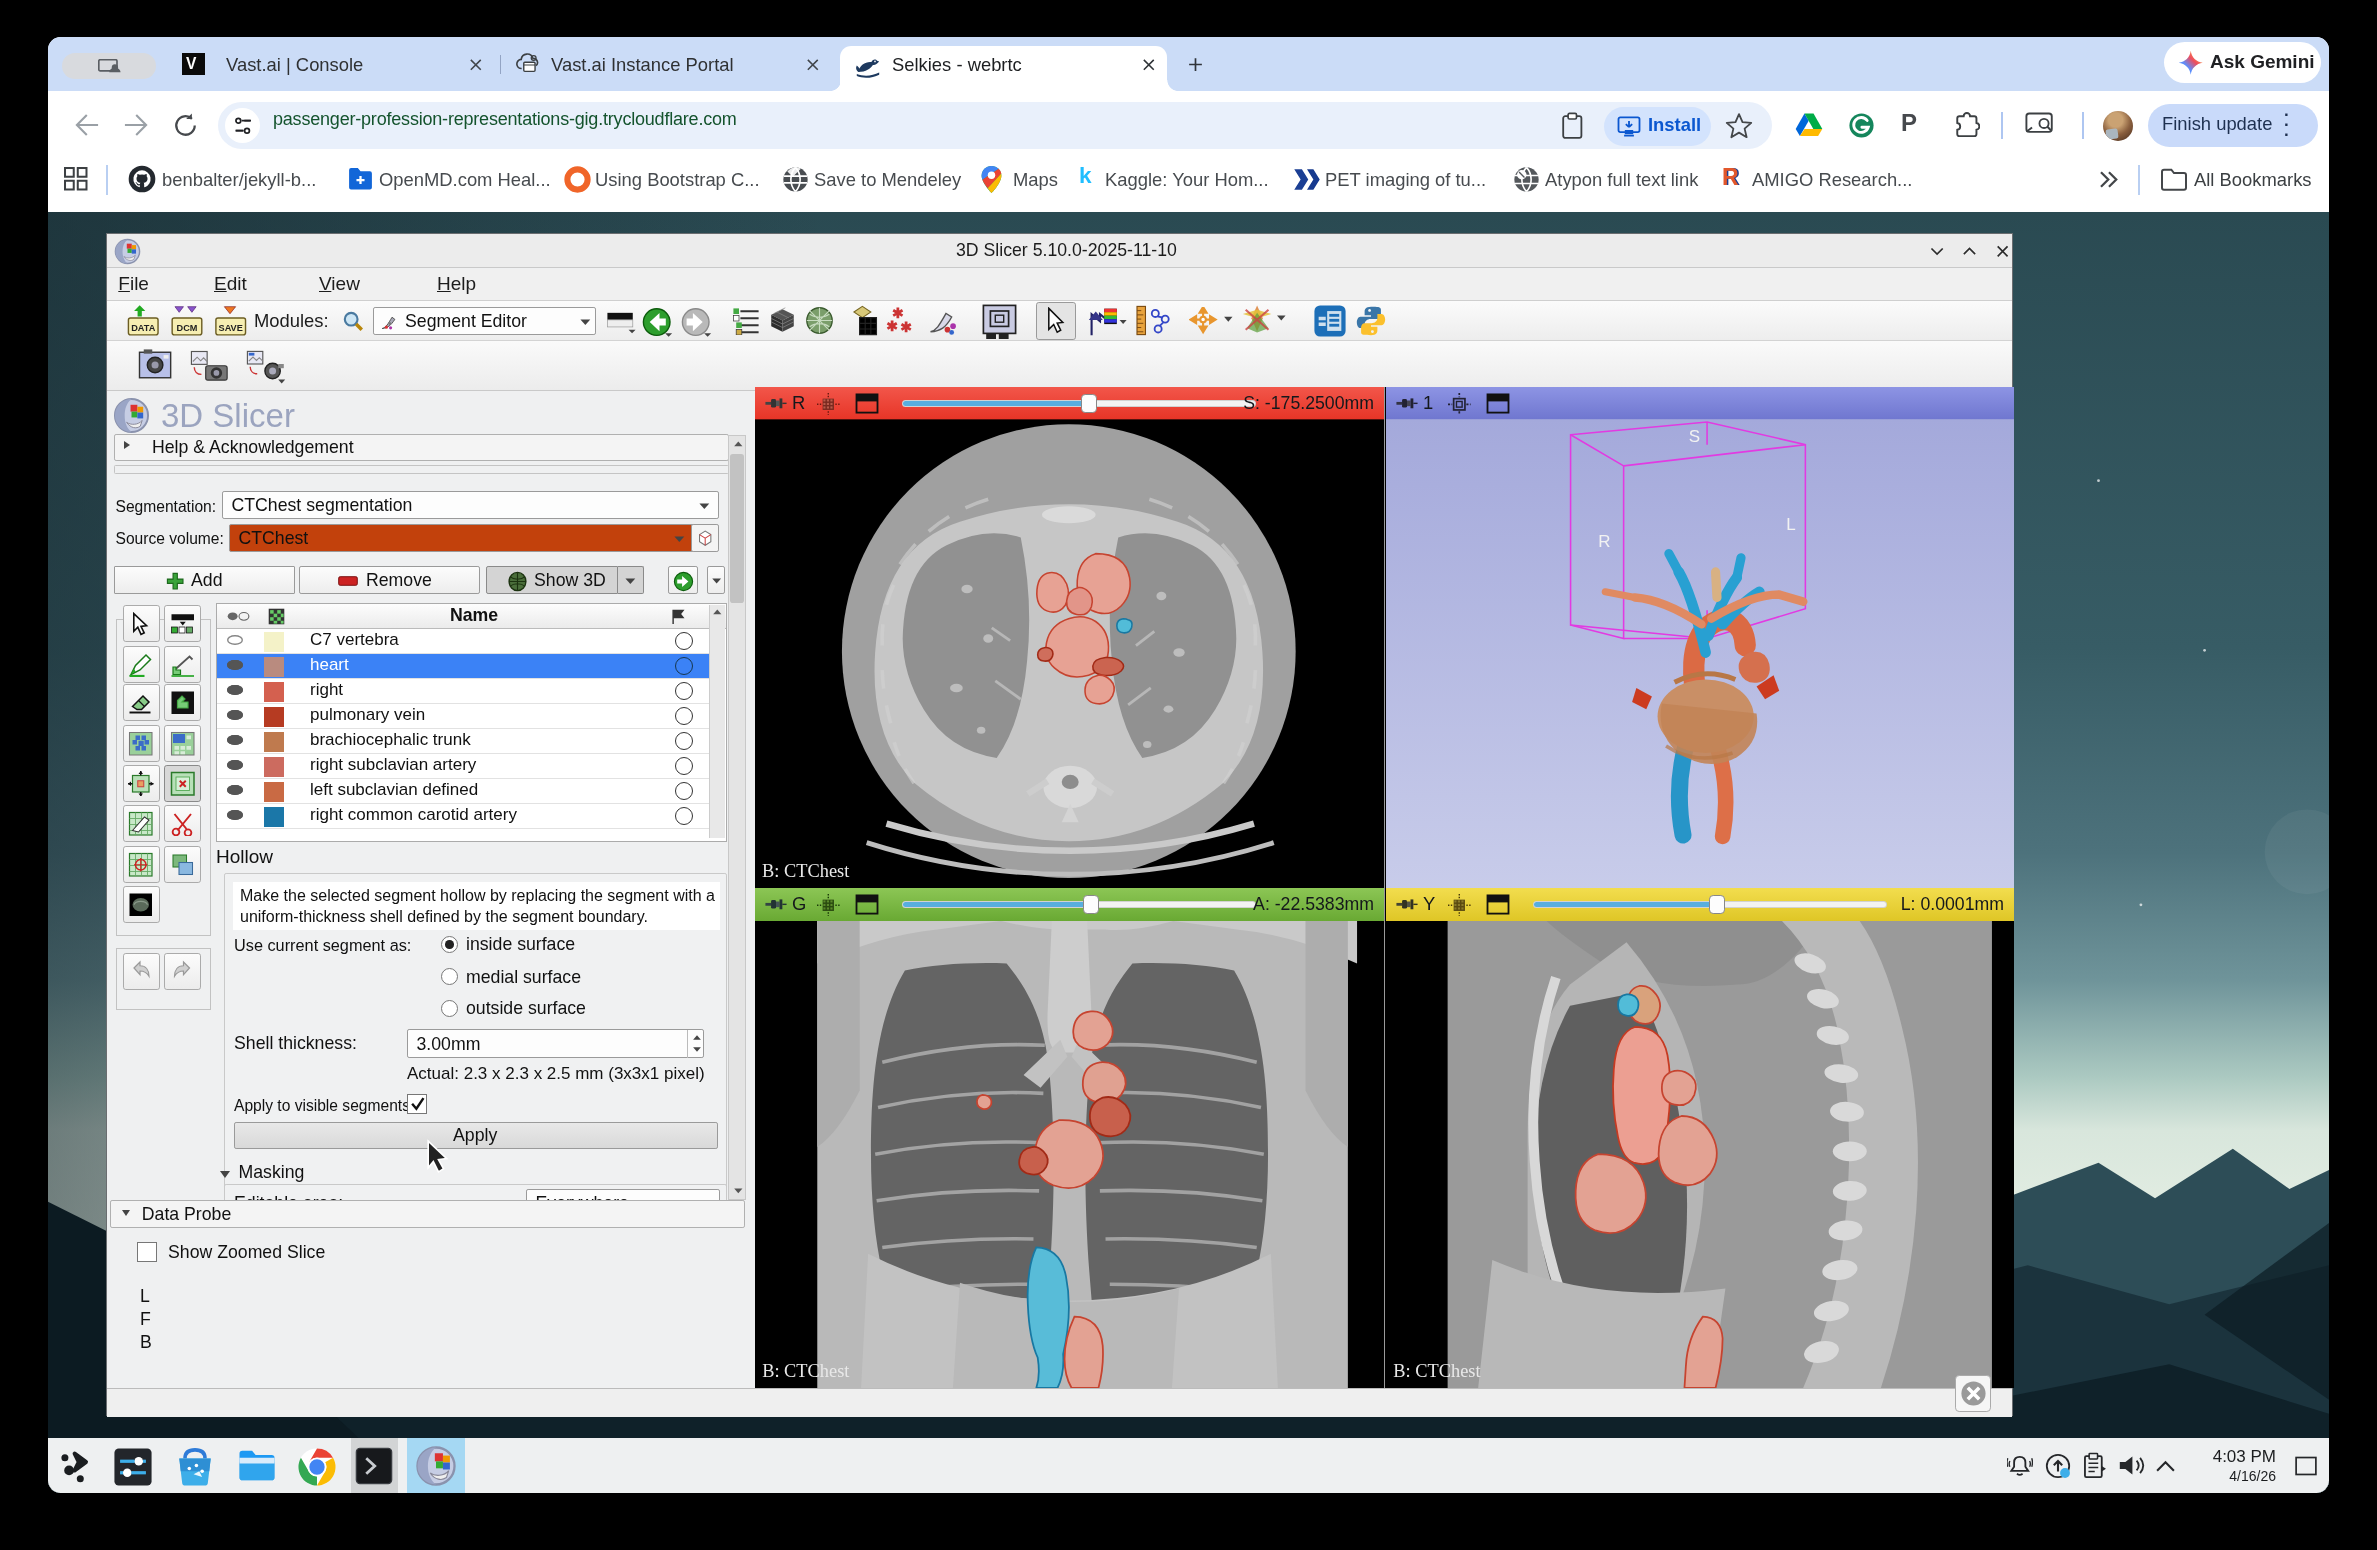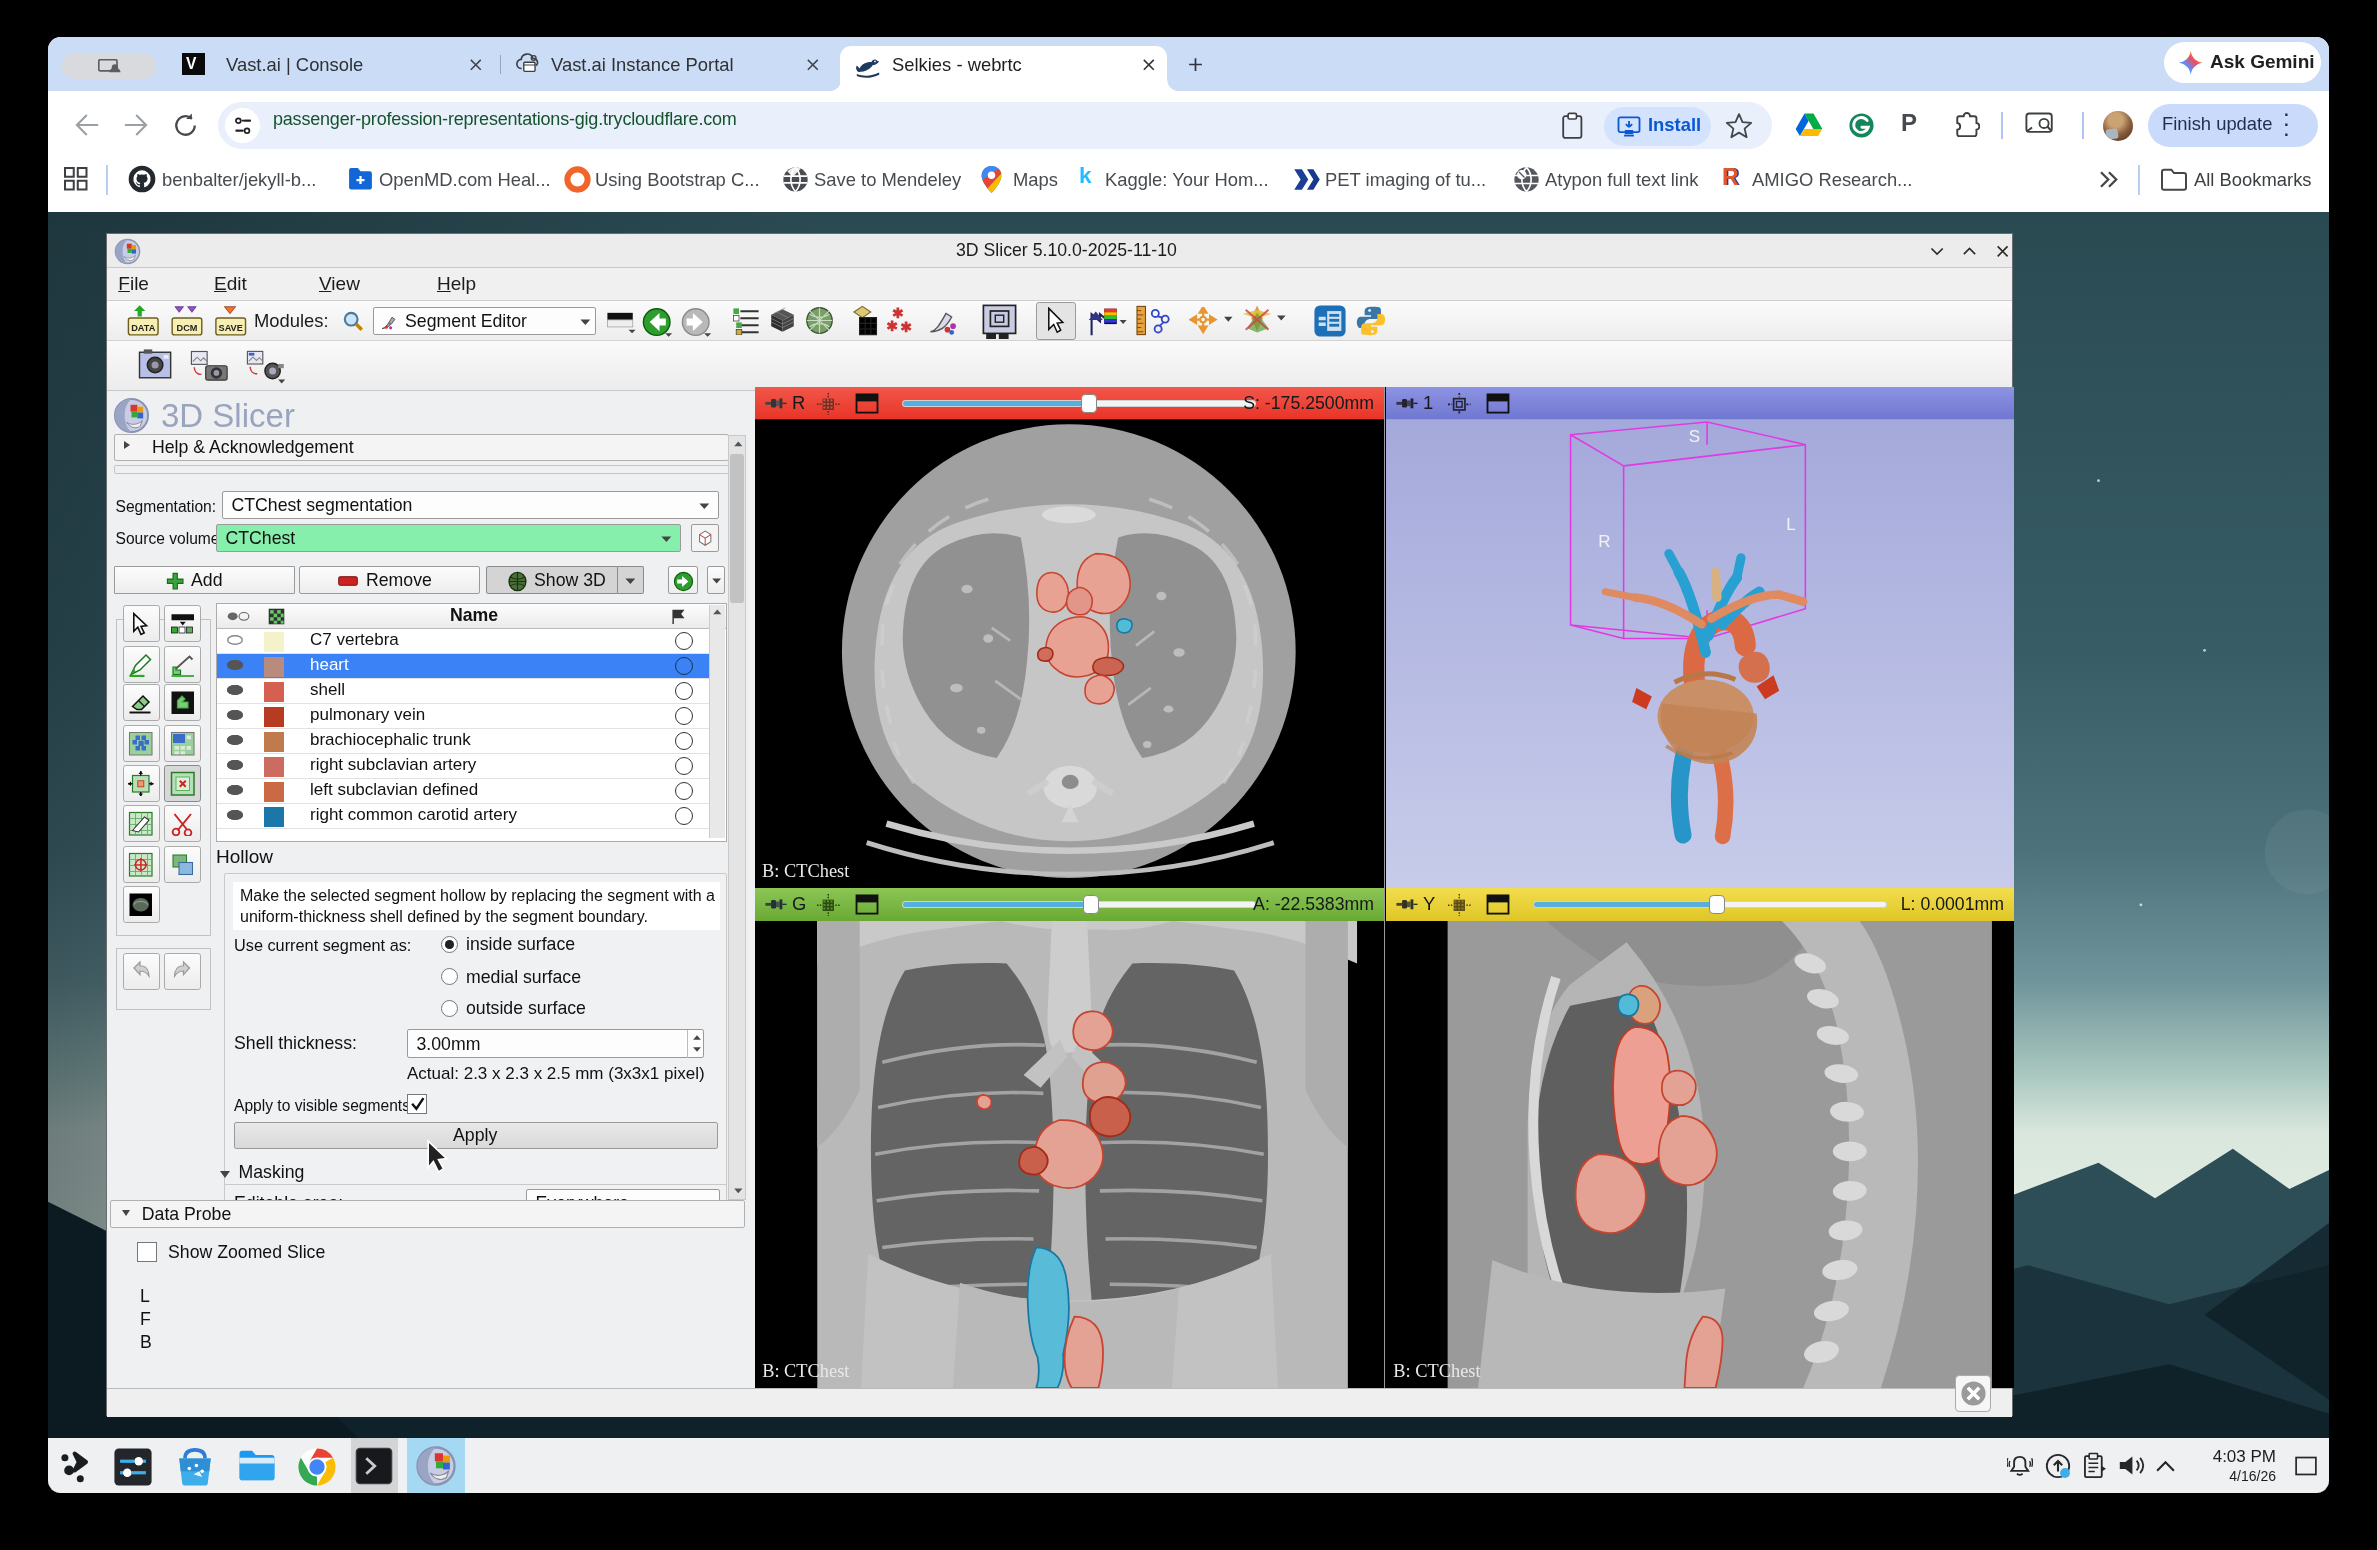--- a/index.html
+++ b/index.html
@@ -508,21 +508,21 @@
 
         <div class="abs" style="left:8.5px;top:107px;font-size:15.6px">Segmentation:</div>
         <div class="abs" style="left:115px;top:100px;width:497px;height:27.6px;background:#fdfdfd;border:0.7px solid #9a9a9a;border-radius:2.1px">
           <div class="abs" style="left:8.5px;top:2.8px">CTChest segmentation</div>
           <svg class="abs" style="left:475px;top:10px" width="12.7" height="8.5" viewBox="0 0 18 12">
               <path d="M2 2l7 8 7-8z" fill="#444"></path>
             </svg>
         </div>
 
         <div class="abs" style="left:8.5px;top:139px;font-size:15.6px">Source volume:</div>
-        <div class="abs" style="left:109px;top:133px;width:465px;height:27.6px;background:#86efac;border:0.7px solid #9a9a9a;border-radius:2.1px">
+        <div class="abs" style="left:122px;top:133px;width:465px;height:27.6px;background:#c2410c;border:0.7px solid #9a9a9a;border-radius:2.1px">
           <div class="abs" style="left:8.5px;top:2.8px">CTChest</div>
           <svg class="abs" style="left:443px;top:10px" width="12.7" height="8.5" viewBox="0 0 18 12">
               <path d="M2 2l7 8 7-8z" fill="#444"></path>
             </svg>
         </div>
         <div class="abs" style="left:584px;top:133px;width:28px;height:27.6px;background:#f4f4f4;border:0.7px solid #9a9a9a;border-radius:2.1px">
           <svg class="abs" style="left:4.2px;top:4.2px" width="18.4" height="18.4" viewBox="0 0 26 26">
               <path d="M5 8l8-5 8 5v10l-8 5-8-5z" fill="#fff" stroke="#777" stroke-width="1.5"></path>
               <path d="M5 8l8 5 8-5M13 13v10" stroke="#c44" stroke-width="1.5" fill="none"></path>
             </svg>
@@ -748,21 +748,21 @@
               </div>
             <div class="srow selrow">
                 <span class="eye"></span>
                 <span class="sw" style="background:#b98b7f"></span>
                 <span class="nm" style="color:#fff">heart</span>
                 <span class="fl" style="border-color:#16364e"></span>
               </div>
             <div class="srow">
                 <span class="eye"></span>
                 <span class="sw" style="background:#d4604f"></span>
-                <span class="nm">shell</span>
+                <span class="nm">right</span>
                 <span class="fl"></span>
               </div>
             <div class="srow">
                 <span class="eye"></span>
                 <span class="sw" style="background:#b63b22"></span>
                 <span class="nm">pulmonary vein</span>
                 <span class="fl"></span>
               </div>
             <div class="srow">
                 <span class="eye"></span>

